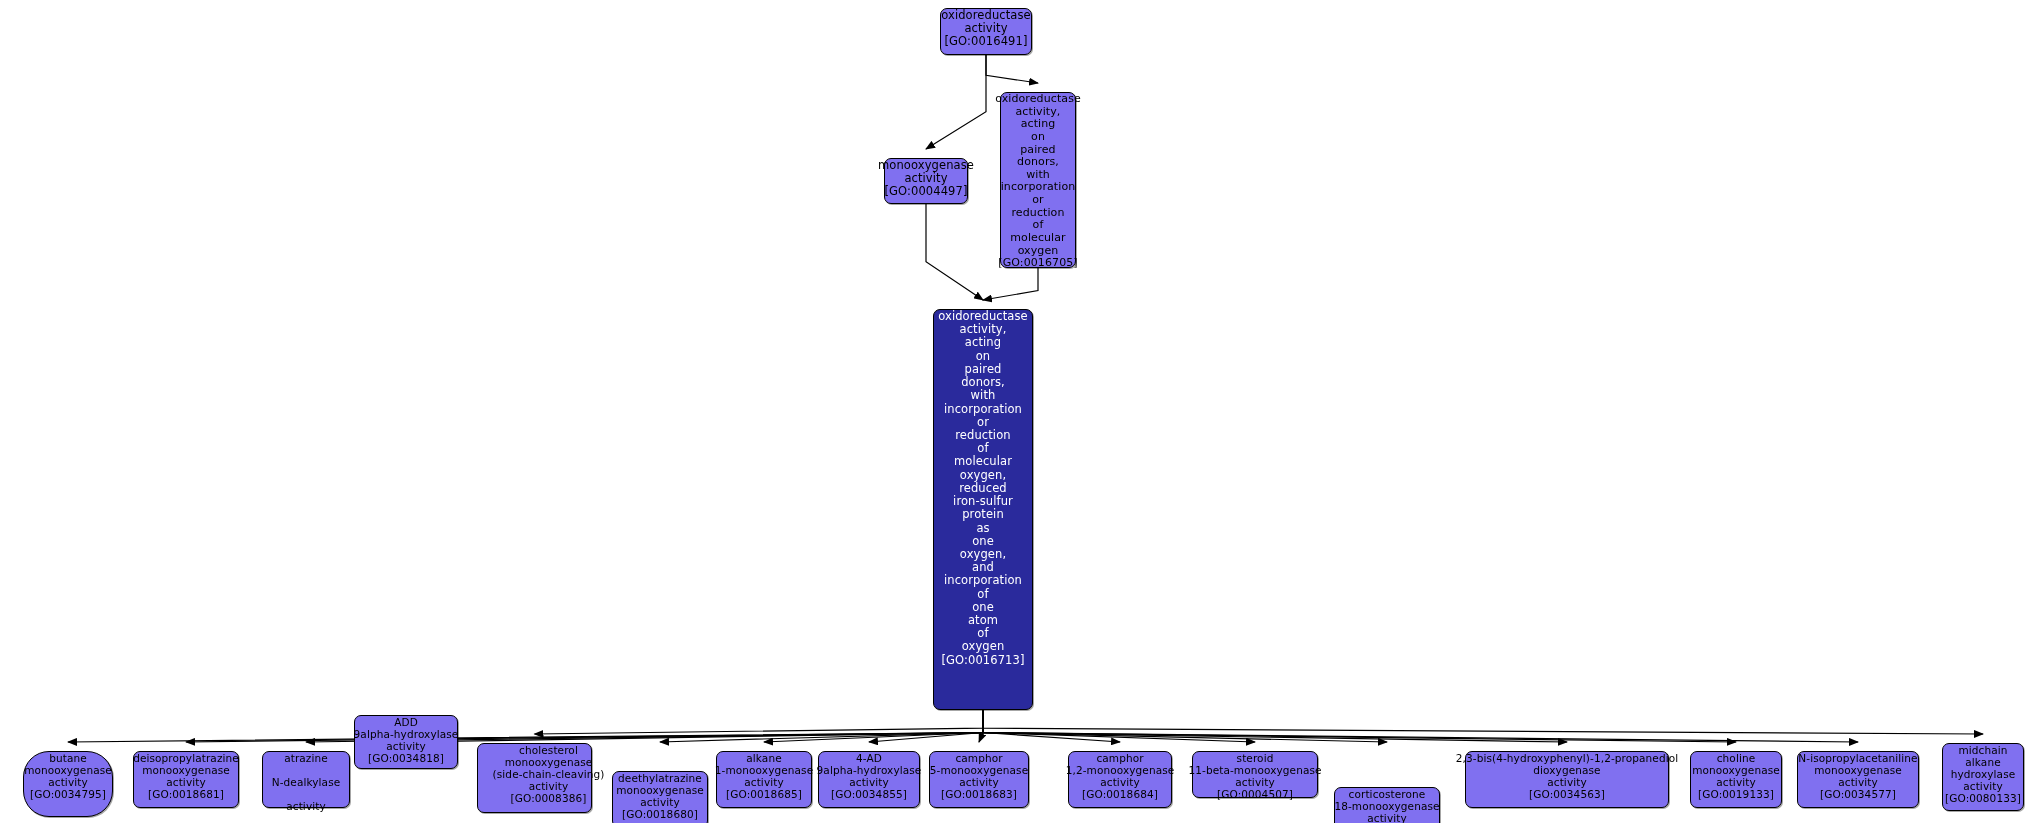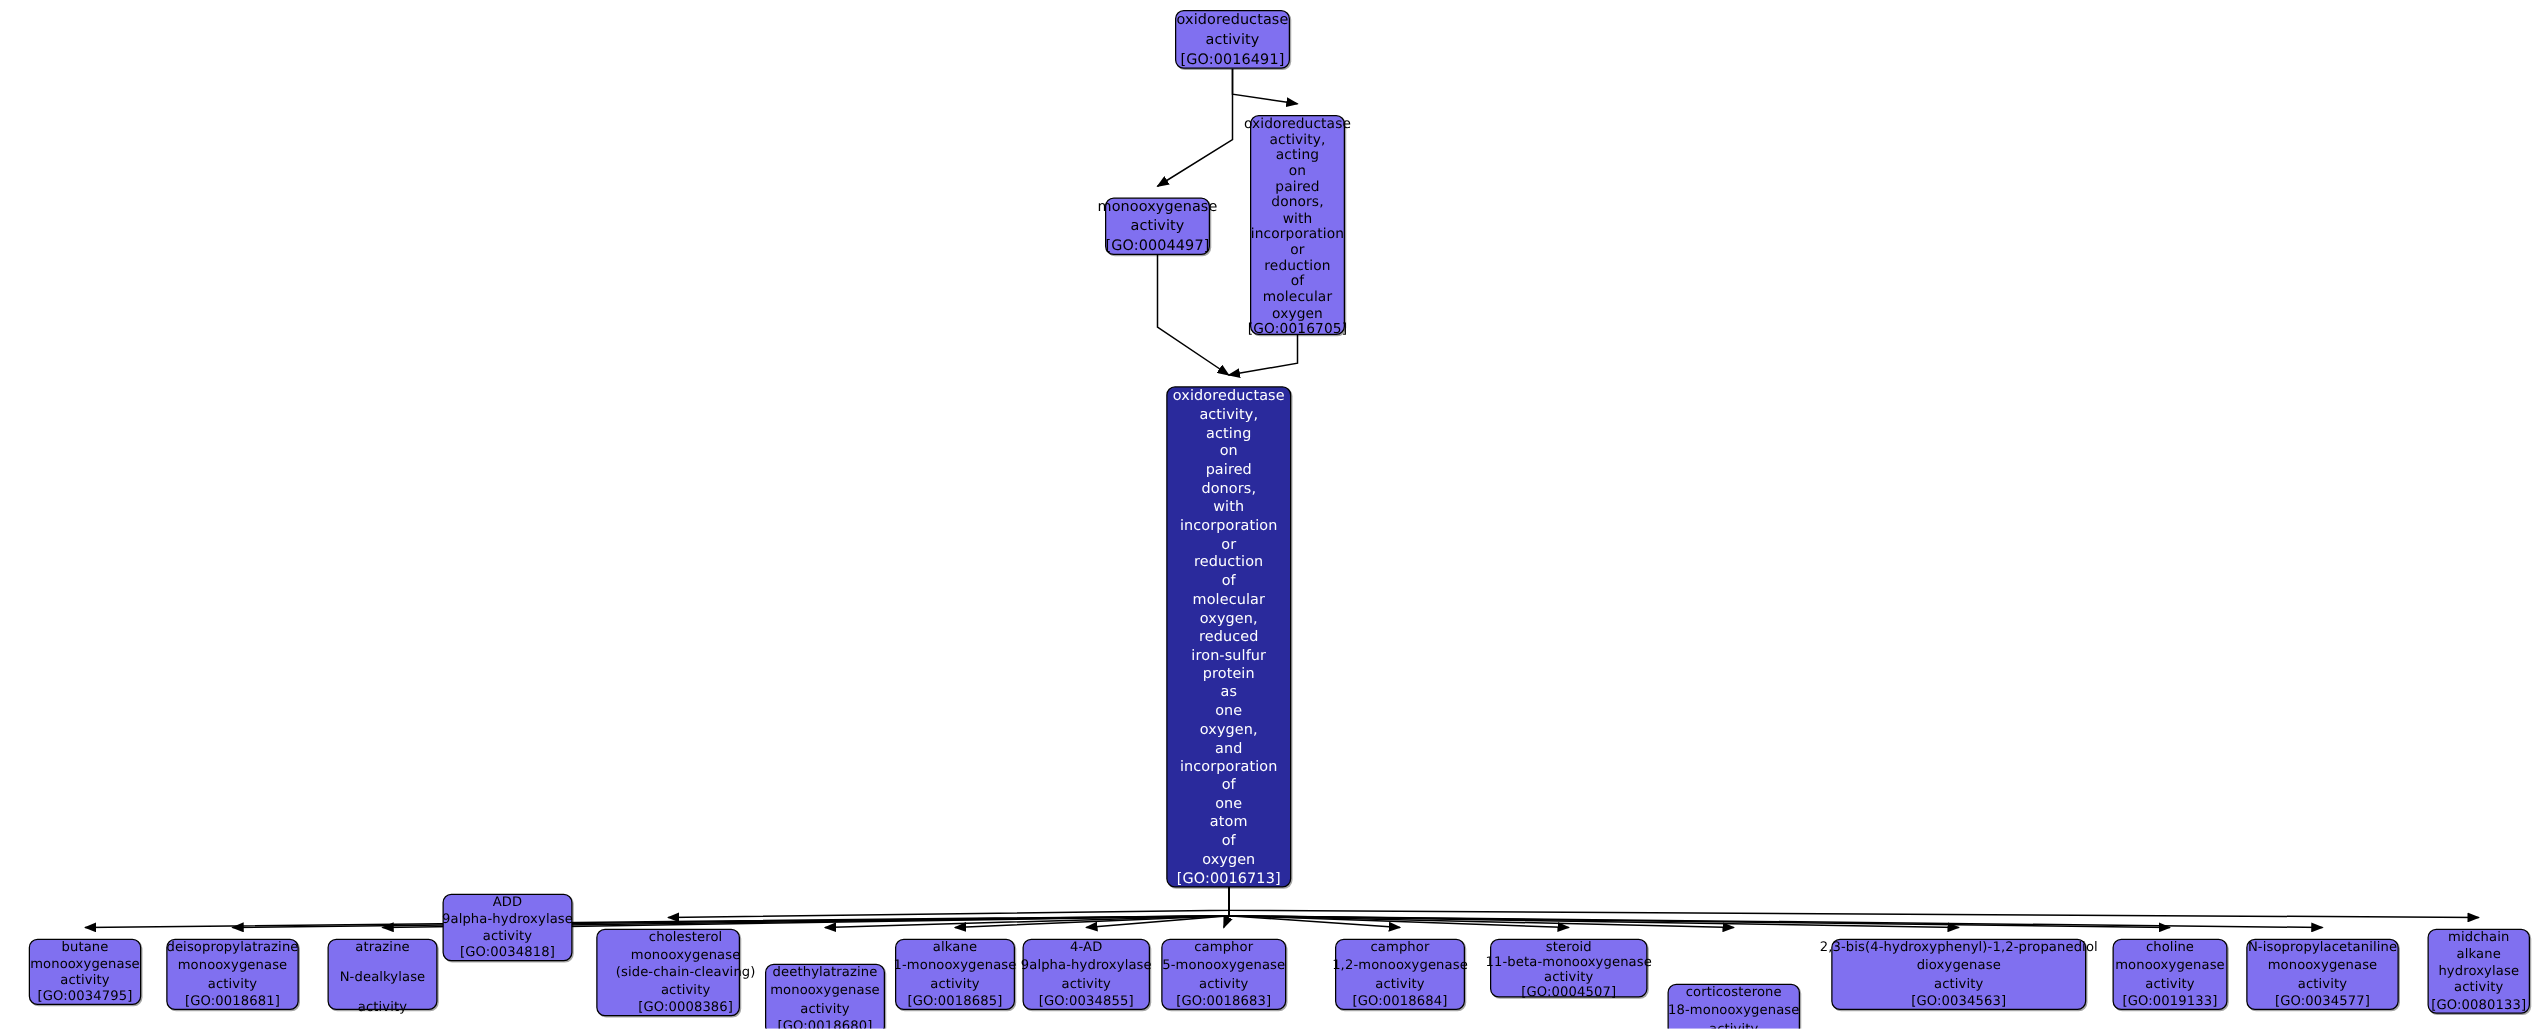--- a/index.html
+++ b/index.html
@@ -26,21 +26,21 @@
   .node {
     position: absolute;
     box-sizing: border-box;
     border: 1px solid #000000;
     border-radius: 7px;
     background: #8070f0;
     color: #000000;
     display: flex;
     flex-direction: column;
     align-items: center;
-    justify-content: space-between;
+    justify-content: flex-start;
     text-align: center;
     line-height: 1.15;
     letter-spacing: 0.1px;
     z-index: 5;
     box-shadow: 1px 1px 0 rgba(0,0,0,0.35);
   }
   .node .ln {
     display: block;
     white-space: nowrap;
   }
@@ -136,21 +136,21 @@
         <span class="ln">oxygen,</span>
         <span class="ln">and</span>
         <span class="ln">incorporation</span>
         <span class="ln">of</span>
         <span class="ln">one</span>
         <span class="ln">atom</span>
         <span class="ln">of</span>
         <span class="ln">oxygen</span>
         <span class="ln">[GO:0016713]</span>
       </div>
-      <div class="node n-leaf" style="left: 23px; top: 751px; width: 90px; height: 53px;">
+      <div class="node n-leaf" style="left: 23px; top: 751px; width: 90px; height: 66px; border-radius: 26px;">
         <span class="ln">butane</span>
         <span class="ln">monooxygenase</span>
         <span class="ln">activity</span>
         <span class="ln">[GO:0034795]</span>
       </div>
       <div class="node n-leaf" style="left: 133px; top: 751px; width: 106px; height: 57px;">
         <span class="ln">deisopropylatrazine</span>
         <span class="ln">monooxygenase</span>
         <span class="ln">activity</span>
         <span class="ln">[GO:0018681]</span>

